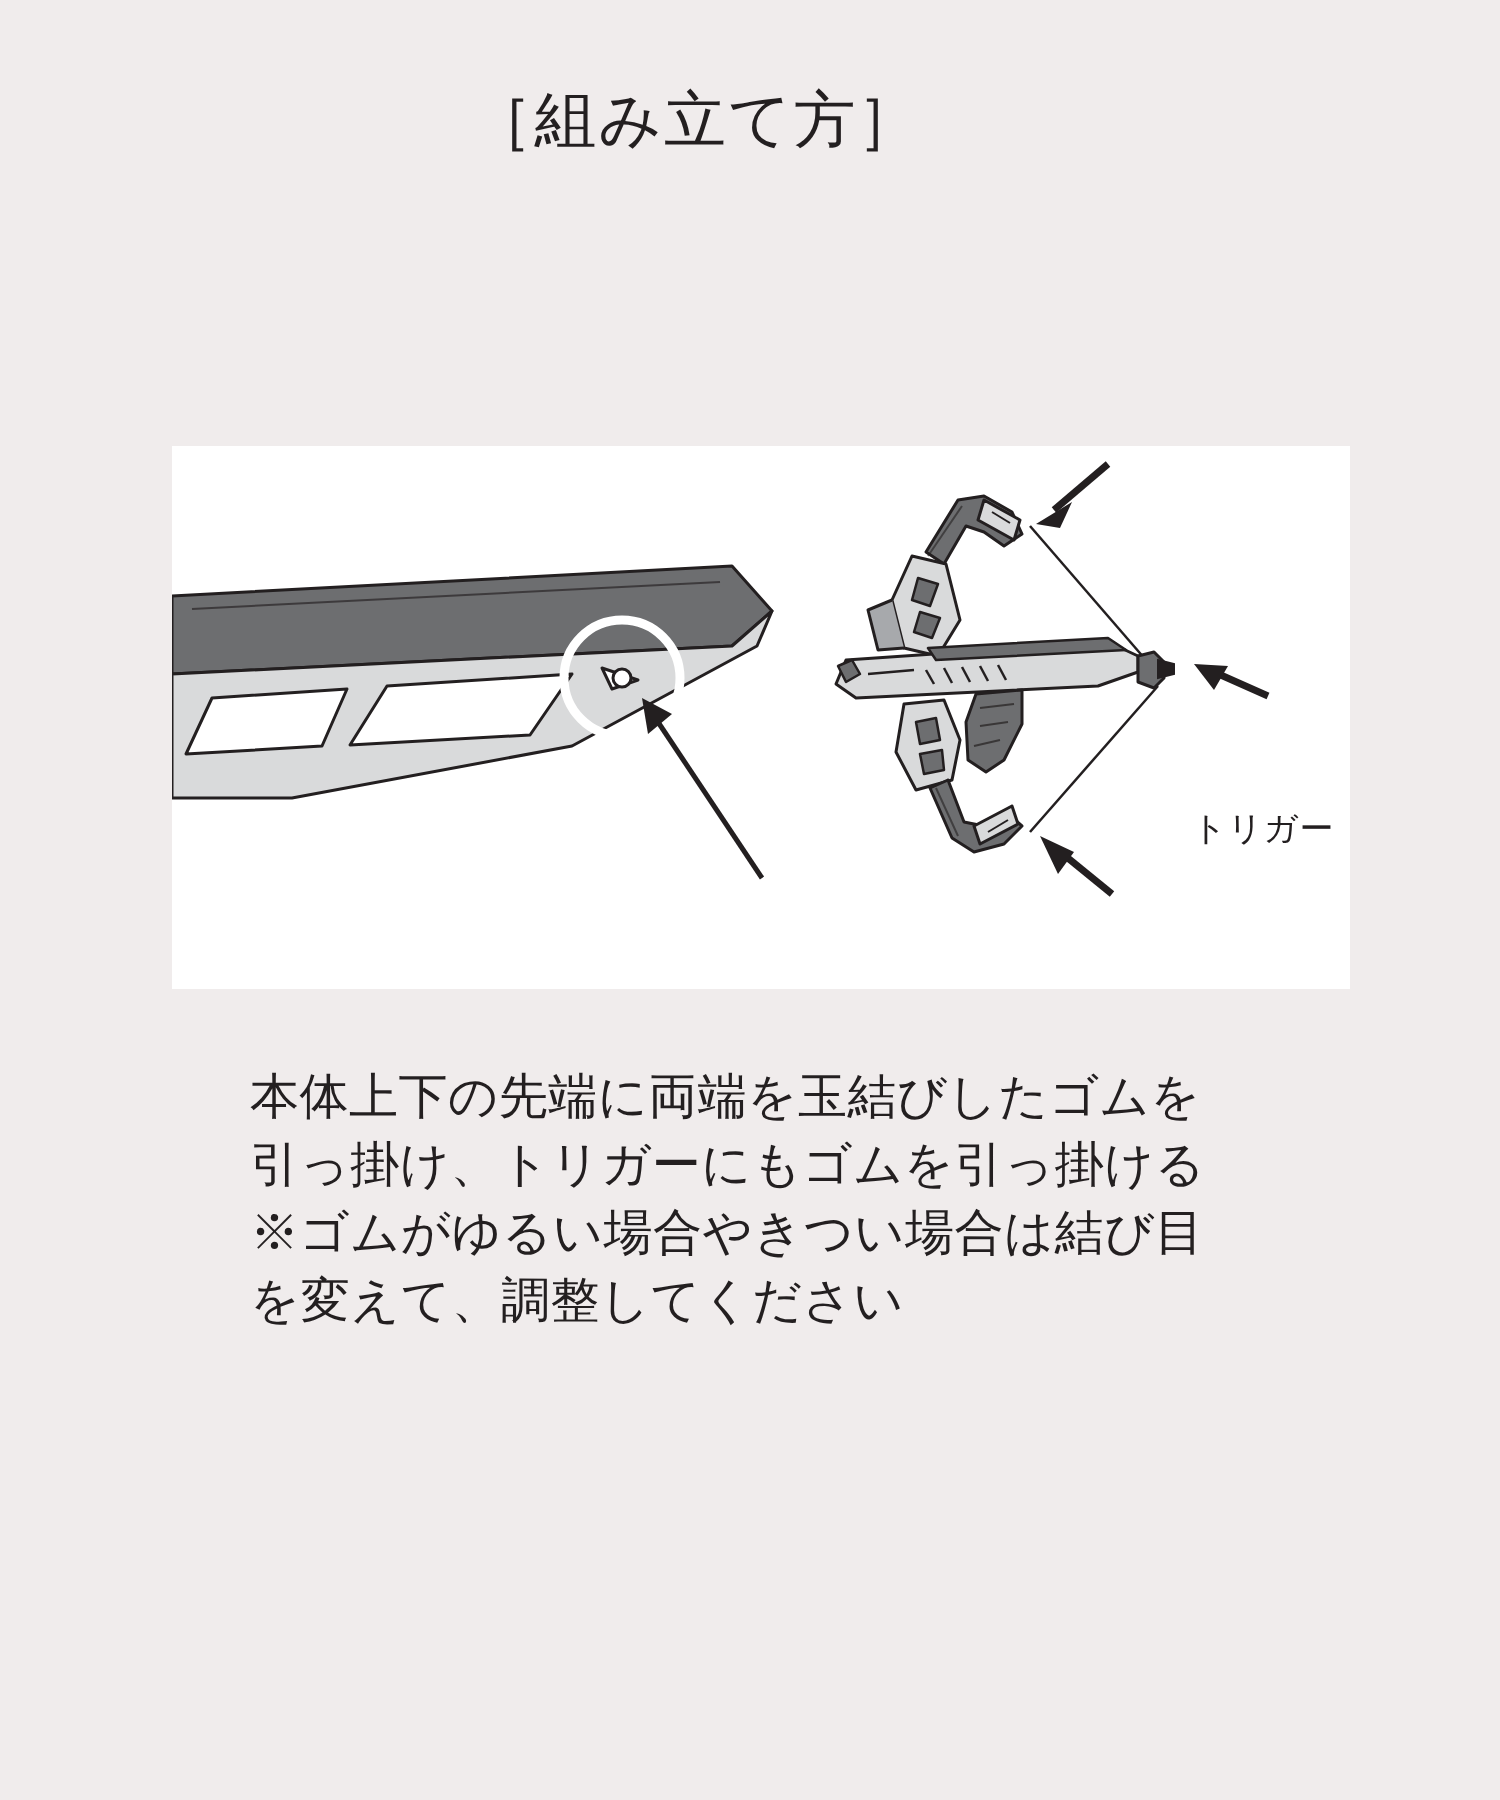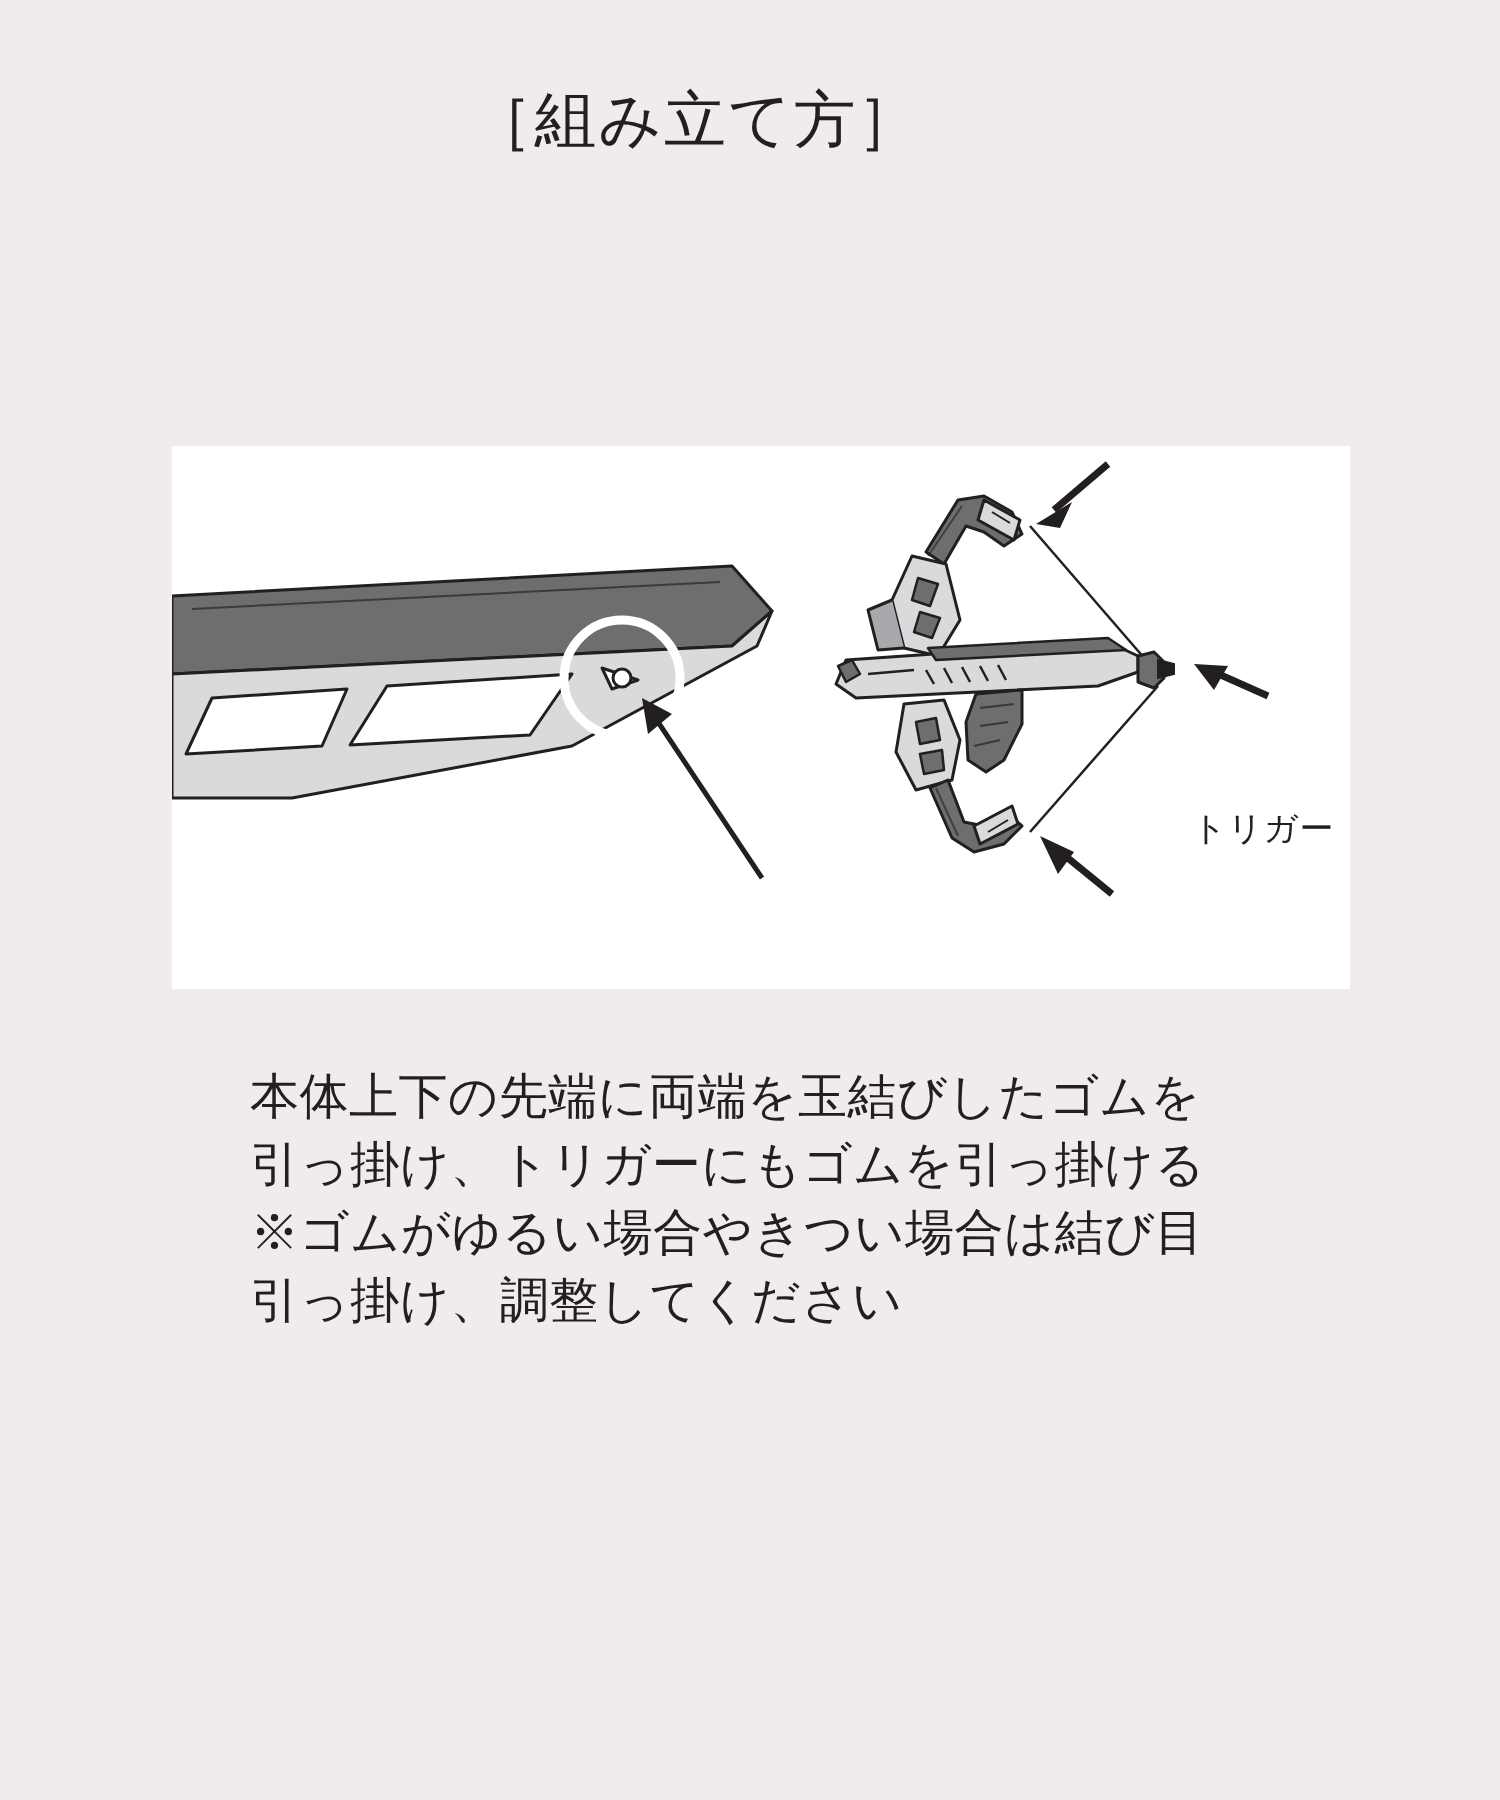--- a/index.html
+++ b/index.html
@@ -188,16 +188,16 @@
 
     </svg>
   </div>
 
   <div class="trigger-label">トリガー</div>
 
   <div class="caption-block">
     <div class="caption-line">本体上下の先端に両端を玉結びしたゴムを</div>
     <div class="caption-line">引っ掛け、トリガーにもゴムを引っ掛ける</div>
     <div class="caption-line">※ゴムがゆるい場合やきつい場合は結び目</div>
-    <div class="caption-line">引っ掛け、調整してください</div>
+    <div class="caption-line">を変えて、調整してください</div>
   </div>
 
 </div>
 
 </body></html>

